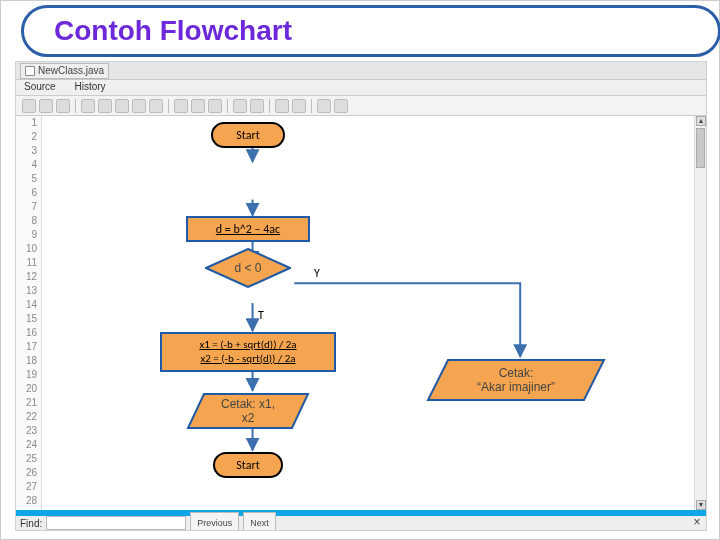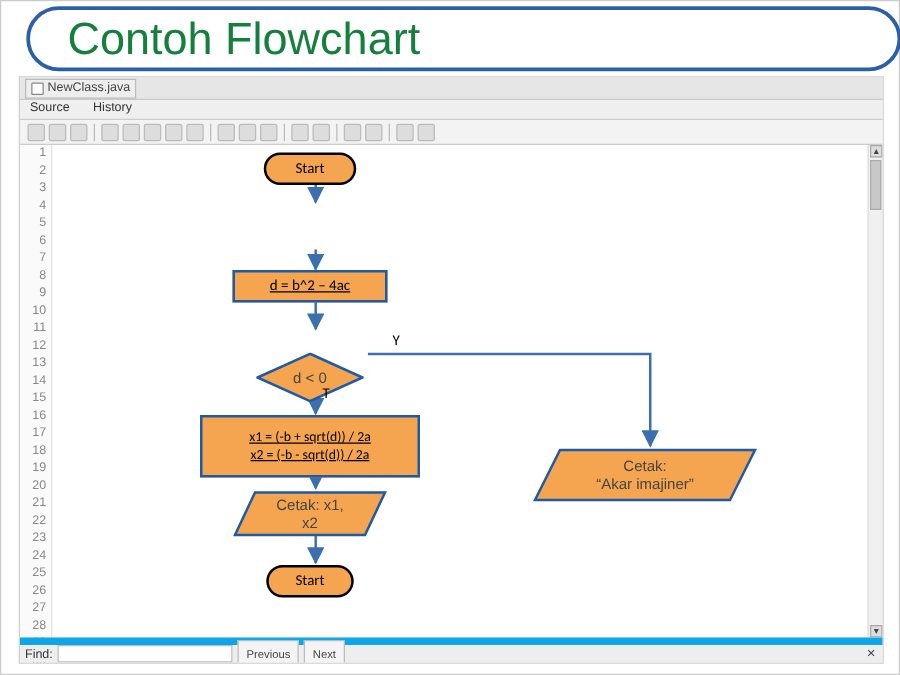--- a/index.html
+++ b/index.html
@@ -4,21 +4,21 @@
 <style>
   * { box-sizing: border-box; margin: 0; padding: 0; }
   body { width: 720px; height: 540px; font-family: "Segoe UI", Arial, sans-serif; background: #fff; overflow: hidden; position: relative; }
   .slide { width: 720px; height: 540px; position: relative; border: 1px solid #ccc; background: #fff; }
   .title-wrap { position: absolute; left: 10px; top: 4px; width: 700px; height: 52px; }
   .title-bubble {
     position: absolute; left: 10px; top: 0; width: 700px; height: 52px;
     border: 3px solid #2b5fa8; border-radius: 26px; background: #fff;
     display: flex; align-items: center; padding-left: 30px;
   }
-  .title-text { font-size: 36px; font-weight: 400; color: #15803d; }
+  .title-text { font-size: 28px; font-weight: 700; color: #6d28d9; }
 
   
   .ide {
     position: absolute; left: 14px; top: 60px; width: 692px; height: 470px;
     background: #f9f9f9; border: 1px solid #d0d0d0; overflow: hidden;
     font-family: "Tahoma","Segoe UI",sans-serif; font-size: 10px; color: #444;
   }
   .ide-tab { position: absolute; left: 0; top: 0; height: 18px; width: 692px; background: #e6e6e6; border-bottom: 1px solid #c9c9c9; }
   .ide-tab .file { position: absolute; left: 4px; top: 1px; height: 16px; background: #eee; border: 1px solid #bbb; padding: 0 4px; font-size: 10px; line-height: 14px; display: flex; align-items: center; gap: 3px; }
   .ide-tab .file .dot { width: 10px; height: 10px; border: 1px solid #888; border-radius: 1px; background: #fff; }
@@ -190,31 +190,31 @@
 
       <div class="shape terminator" style="left:195px; top:6px; width:74px; height:26px;">
         <span>Start</span>
       </div>
 
 
       <div class="shape process" style="left:170px; top:100px; width:124px; height:26px;">
         <span>d = b^2 – 4ac</span>
       </div>
 
-      <div class="decision" style="left:189px; top:166px; width:86px; height:40px;">
+      <div class="decision" style="left:189px; top:132px; width:86px; height:40px;">
         <svg width="86" height="40" viewBox="0 0 86 40">
             <polygon points="43,1 85,20 43,39 1,20" fill="#f5a54f" stroke="#1f5aa6" stroke-width="2"></polygon>
           </svg>
         <div class="txt">d &lt; 0</div>
       </div>
 
       <span class="edge-label" style="left:298px; top:150px;">Y</span>
       <span class="edge-label" style="left:242px; top:192px;">T</span>
 
-      <div class="shape process" style="left:144px; top:216px; width:176px; height:50px; font-size:11px;">
+      <div class="shape process" style="left:144px; top:216px; width:176px; height:40px; font-size:11px;">
         <span style="white-space:pre-line;">x1 = (-b + sqrt(d)) / 2a
 x2 = (-b - sqrt(d)) / 2a</span>
       </div>
 
       <div class="io" style="left:170px; top:276px; width:124px; height:38px;">
         <svg width="124" height="38" viewBox="0 0 124 38">
             <polygon points="18,2 122,2 106,36 2,36" fill="#f5a54f" stroke="#1f5aa6" stroke-width="2"></polygon>
           </svg>
         <div class="txt" style="white-space:pre-line;">Cetak: x1,
 x2</div>

